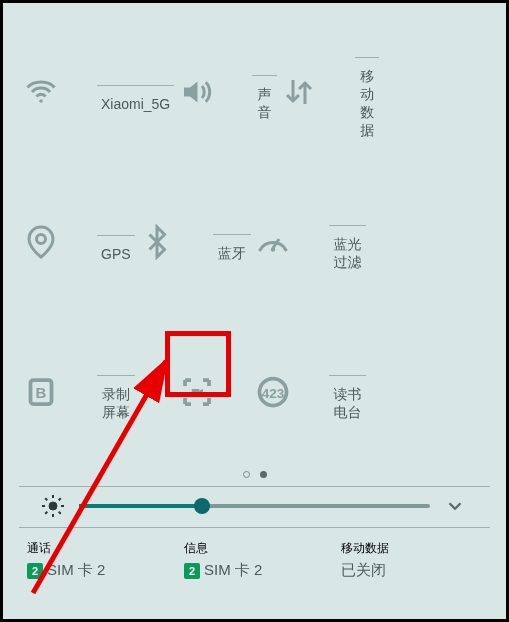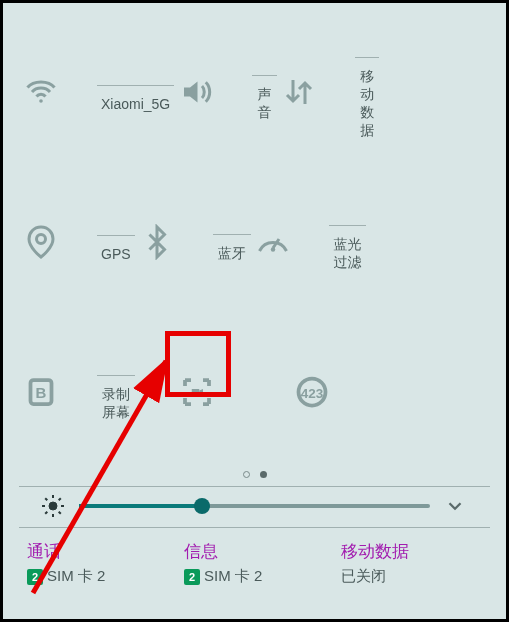--- a/index.html
+++ b/index.html
@@ -109,21 +109,21 @@
     .bottom-bar {
       display: flex;
       border-top: 1.5px solid #a0b0b0;
       margin: 0 16px;
       padding-top: 8px;
     }
     .bottom-cell {
       flex: 1;
       padding: 4px 8px;
     }
-    .bottom-title { font-size: 17px; color: #a21caf; margin-bottom: 4px; }
+    .bottom-title { font-size: 12px; color: #000000; margin-bottom: 4px; }
     .bottom-sub { font-size: 15px; color: #4a5a5a; display: flex; align-items: center; gap: 4px;}
     .sim-badge {
       display: inline-flex;
       width: 16px; height: 16px;
       background: #0a9a5a;
       color: #fff;
       font-size: 11px;
       font-weight: bold;
       align-items: center;
       justify-content: center;
@@ -222,20 +222,21 @@
           </svg>
       </div>
     </div>
     <div class="tile">
       <div class="tile-icon">
         <svg viewBox="0 0 24 24">
             <circle cx="12" cy="12" r="9"></circle>
             <text x="12" y="16" font-size="9" text-anchor="middle" fill="#8aa0a0" stroke="none" font-weight="bold">423</text>
           </svg>
       </div>
+      <div class="tile-label">读书电台</div>
     </div>
   </div>
 
   <div class="highlight"></div>
 
   <svg class="arrow-svg" viewBox="0 0 200 260">
     <defs>
       <marker id="ah" markerWidth="10" markerHeight="10" refX="8" refY="3" orient="auto">
         <path d="M0,0 L0,6 L9,3 Z" fill="#e60000"></path>
       </marker>

